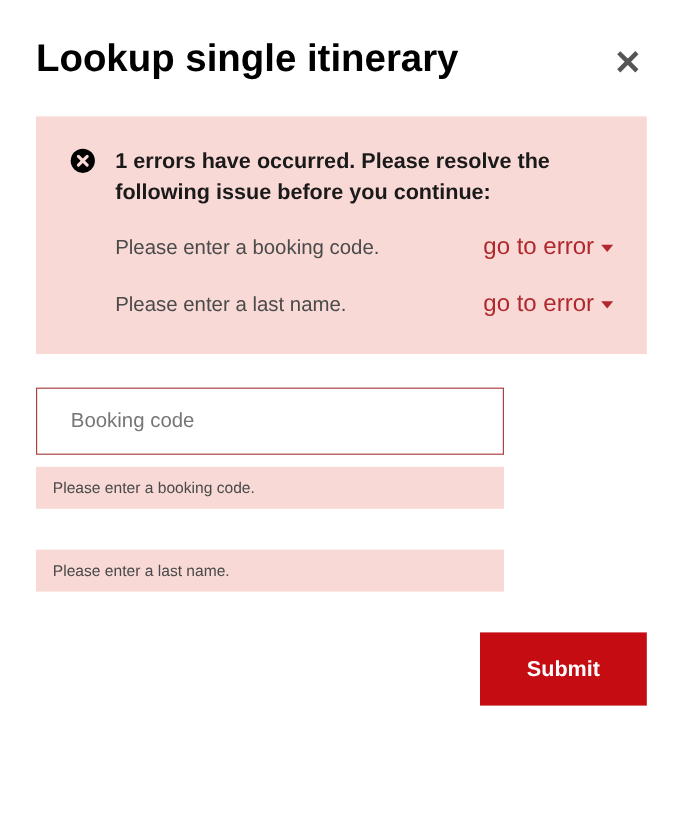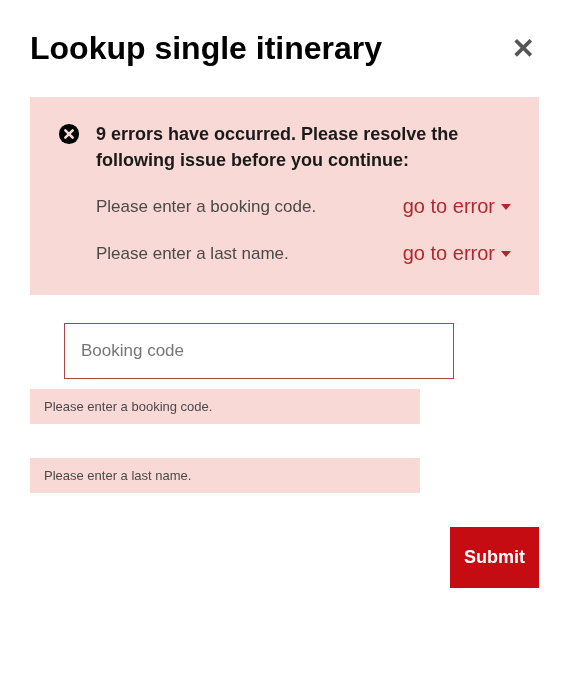--- a/index.html
+++ b/index.html
@@ -11,21 +11,21 @@
       font-family: Arial, Helvetica, sans-serif;
       background: #fff;
       width: 569px;
       height: 697px;
       padding: 30px;
       position: relative;
     }
     .header {
       display: flex;
       justify-content: space-between;
-      align-items: center;
+      align-items: flex-end;
       margin-bottom: 30px;
     }
     .page-title {
       font-size: 32px;
       font-weight: bold;
       color: #000;
     }
     .close-btn {
       font-size: 28px;
       color: #555;
@@ -92,26 +92,25 @@
       display: inline-block;
     }
     .field-group {
       margin-bottom: 34px;
       width: 390px;
     }
     .input-field {
       width: 100%;
       height: 56px;
       border: 1px solid #a94442;
-      padding: 0 16px;
+      padding: 0 28px;
       font-size: 17px;
       color: #333;
       background: #fff;
       outline: none;
-      margin-left: 34px;
     }
     .input-field::placeholder {
       color: #767676;
     }
     .field-error {
       background: #f8d9d5;
       padding: 10px 14px;
       margin-top: 10px;
       font-size: 13px;
       color: #4a4a4a;
@@ -120,41 +119,41 @@
       display: flex;
       justify-content: flex-end;
       margin-top: 20px;
     }
     .submit-btn {
       background: #c40c12;
       color: #fff;
       border: none;
       font-size: 18px;
       font-weight: bold;
-      padding: 20px 14px;
+      padding: 20px 39px;
       cursor: pointer;
     }
   </style>
 </head>
 <body>
 
 <div class="header">
   <h1 class="page-title">Lookup single itinerary</h1>
   <span class="close-btn">✕</span>
 </div>
 
 <div class="error-panel">
   <div class="error-header">
     <span class="error-icon">
       <svg viewBox="0 0 24 24">
           <circle cx="12" cy="12" r="11" fill="#000"></circle>
           <path d="M8 8 L16 16 M16 8 L8 16" stroke="#f8d9d5" stroke-width="2.8" stroke-linecap="round"></path>
         </svg>
     </span>
-    <div class="error-title">9 errors have occurred. Please resolve the following issue before you continue:</div>
+    <div class="error-title">1 errors have occurred. Please resolve the following issue before you continue:</div>
   </div>
 
   <div class="error-item">
     <span class="error-text">Please enter a booking code.</span>
     <span class="goto-error">
       <span>go to error</span>
       <span class="caret-down"></span>
     </span>
   </div>
 

